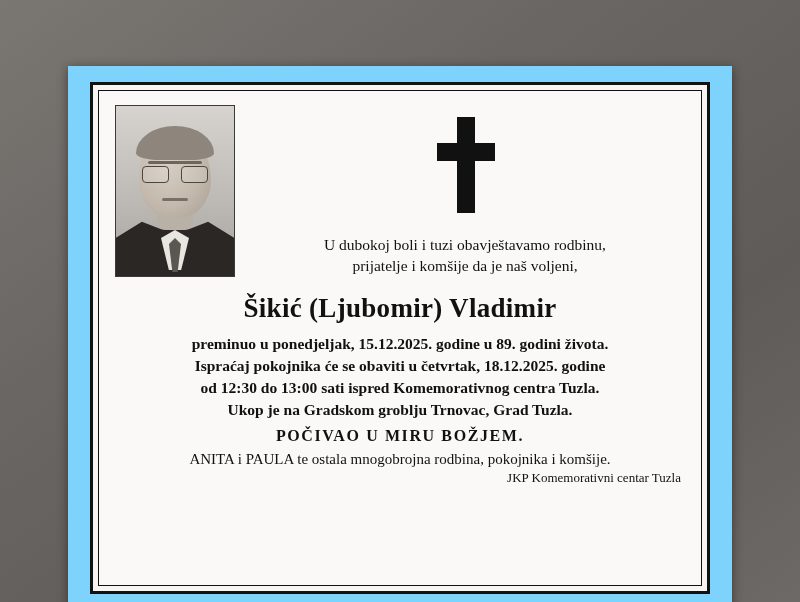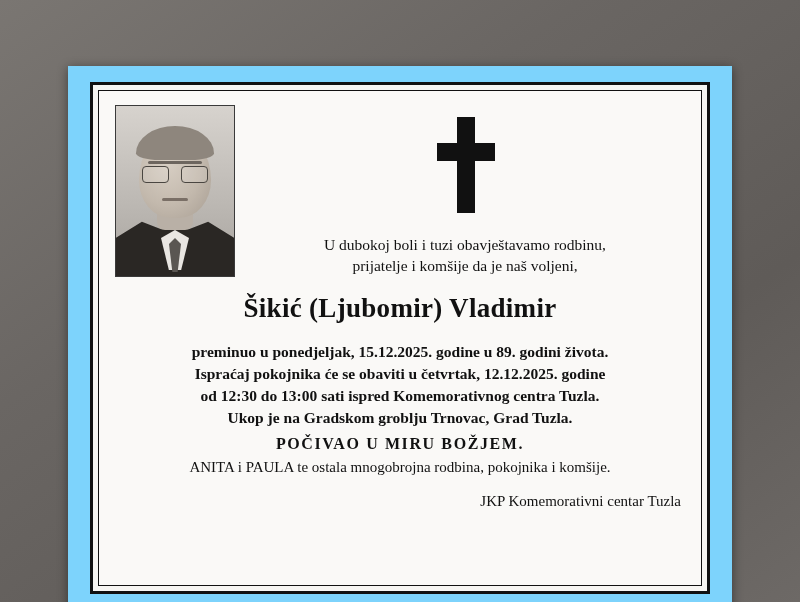--- a/index.html
+++ b/index.html
@@ -209,21 +209,21 @@
     font-size: 16px;
     font-weight: bold;
     margin-top: 7px;
     letter-spacing: 1px;
   }
 
   .details {
     font-size: 15.5px;
     font-weight: bold;
     line-height: 1.42;
-    margin-top: 17px;
+    margin-top: 9px;
   }
   .details .line { display: block; }
 
   .peace {
     font-size: 16px;
     font-weight: bold;
     letter-spacing: 1.6px;
     margin-top: 6px;
   }
 
@@ -235,23 +235,23 @@
   }
 
   .mourners {
     font-size: 15px;
     line-height: 1.4;
     margin-top: 4px;
   }
   .mourners .line { display: block; }
 
   .signature {
-    font-size: 15px;
+    font-size: 13px;
     text-align: right;
-    margin-top: 15px;
+    margin-top: 0;
     padding-right: 4px;
   }
 </style>
 </head>
 <body>
 
 <div class="backdrop"></div>
 
 <div class="notice-card">
   <div class="frame">
@@ -283,21 +283,21 @@
         <div class="intro">
           <span class="line">U dubokoj boli i tuzi obavještavamo rodbinu,</span>
           <span class="line">prijatelje i komšije da je naš voljeni,</span>
         </div>
 
         <div class="name">Šikić (Ljubomir) Vladimir</div>
 
 
         <div class="details">
           <span class="line">preminuo u ponedjeljak, 15.12.2025. godine u 89. godini života.</span>
-          <span class="line">Ispraćaj pokojnika će se obaviti u četvrtak, 12.12.2025. godine</span>
+          <span class="line">Ispraćaj pokojnika će se obaviti u četvrtak, 18.12.2025. godine</span>
           <span class="line">od 12:30 do 13:00 sati ispred Komemorativnog centra Tuzla.</span>
           <span class="line">Ukop je na Gradskom groblju Trnovac, Grad Tuzla.</span>
         </div>
 
         <div class="peace">POČIVAO U MIRU BOŽJEM.</div>
 
 
         <div class="mourners">
           <span class="line">ANITA i PAULA te ostala mnogobrojna rodbina, pokojnika i komšije.</span>
         </div>

